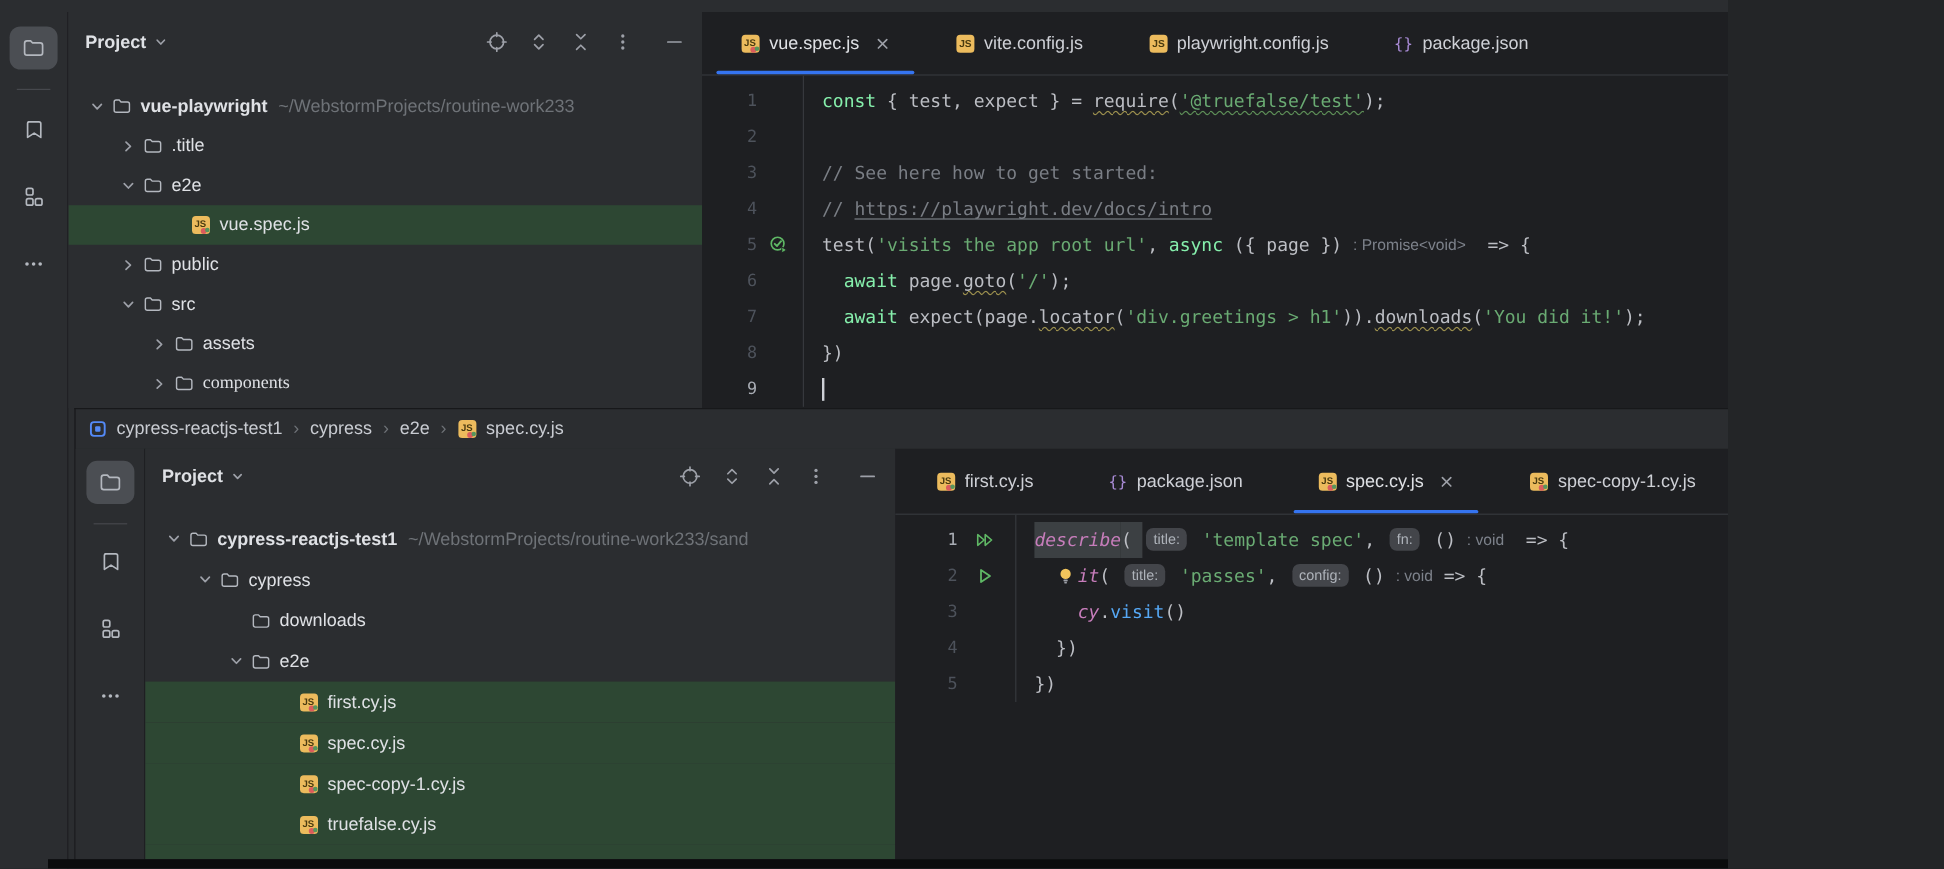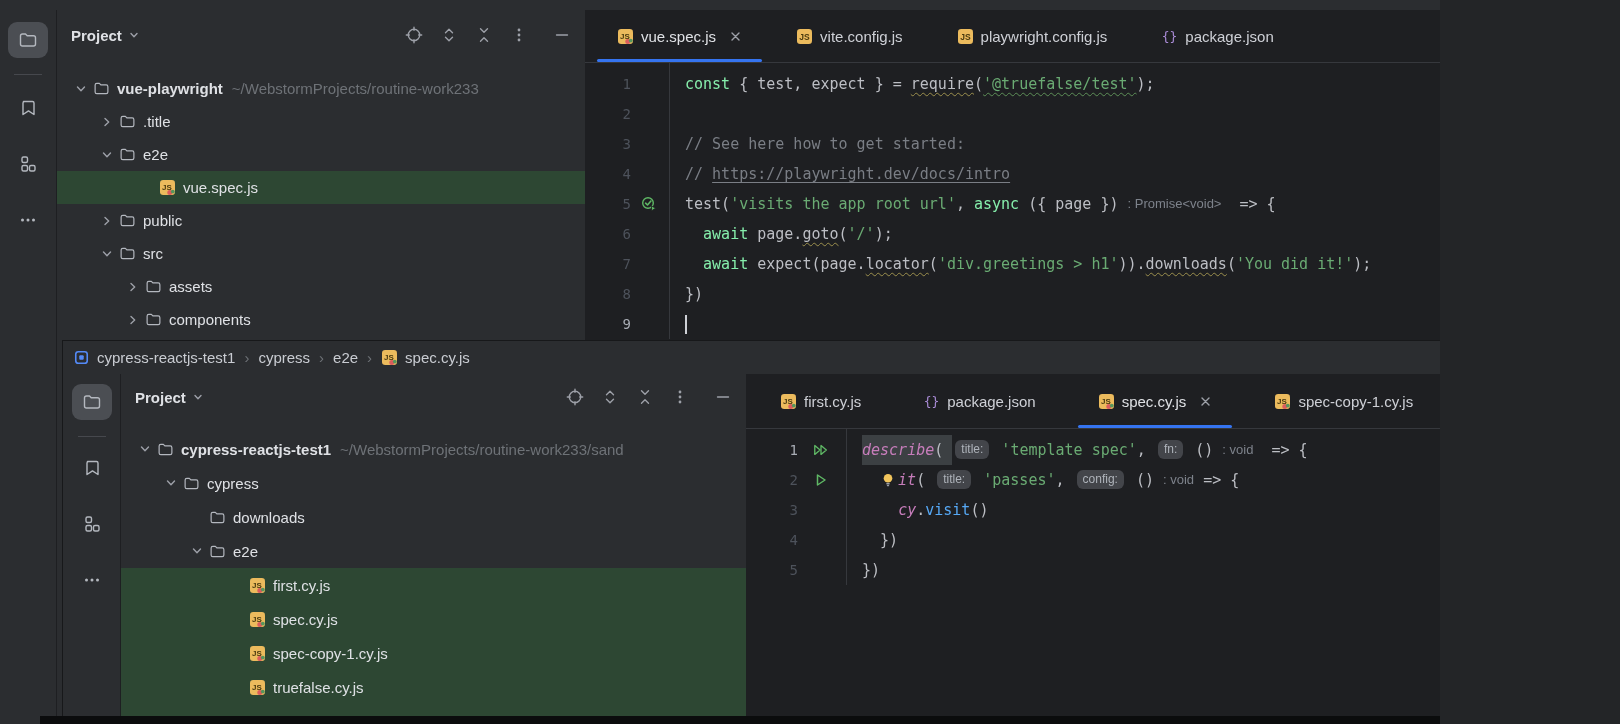--- a/index.html
+++ b/index.html
@@ -268,21 +268,21 @@
               <path d="M6 4.5 9.7 8 6 11.5" fill="none" stroke="#9da0a8" stroke-width="1.4" stroke-linecap="round" stroke-linejoin="round"></path>
             </svg>
           </span>
           <span class="ticon">
             <svg viewBox="0 0 20 20">
               <path d="M2.5 6c0-1.1.9-2 2-2h3l1.7 1.8h6.3c1.1 0 2 .9 2 2v6.2c0 1.1-.9 2-2 2h-11c-1.1 0-2-.9-2-2V6z" fill="none" stroke="#b4b8bf" stroke-width="1.4" stroke-linecap="round" stroke-linejoin="round"></path>
             </svg>
           </span>
           <span class="tlabel">assets</span>
         </div>
-        <div class="tree-row" style="padding-left: 66px;">
+        <div class="tree-row" style="padding-left: 66px; font-family: Liberation Serif, serif;">
           <span class="chev">
             <svg viewBox="0 0 16 16">
               <path d="M6 4.5 9.7 8 6 11.5" fill="none" stroke="#9da0a8" stroke-width="1.4" stroke-linecap="round" stroke-linejoin="round"></path>
             </svg>
           </span>
           <span class="ticon">
             <svg viewBox="0 0 20 20">
               <path d="M2.5 6c0-1.1.9-2 2-2h3l1.7 1.8h6.3c1.1 0 2 .9 2 2v6.2c0 1.1-.9 2-2 2h-11c-1.1 0-2-.9-2-2V6z" fill="none" stroke="#b4b8bf" stroke-width="1.4" stroke-linecap="round" stroke-linejoin="round"></path>
             </svg>
           </span>

